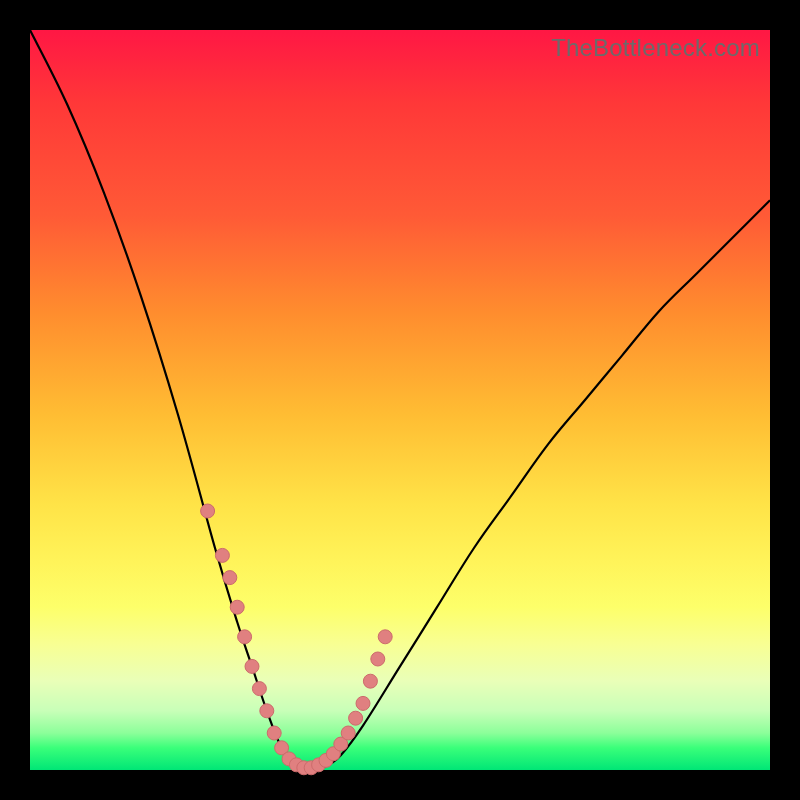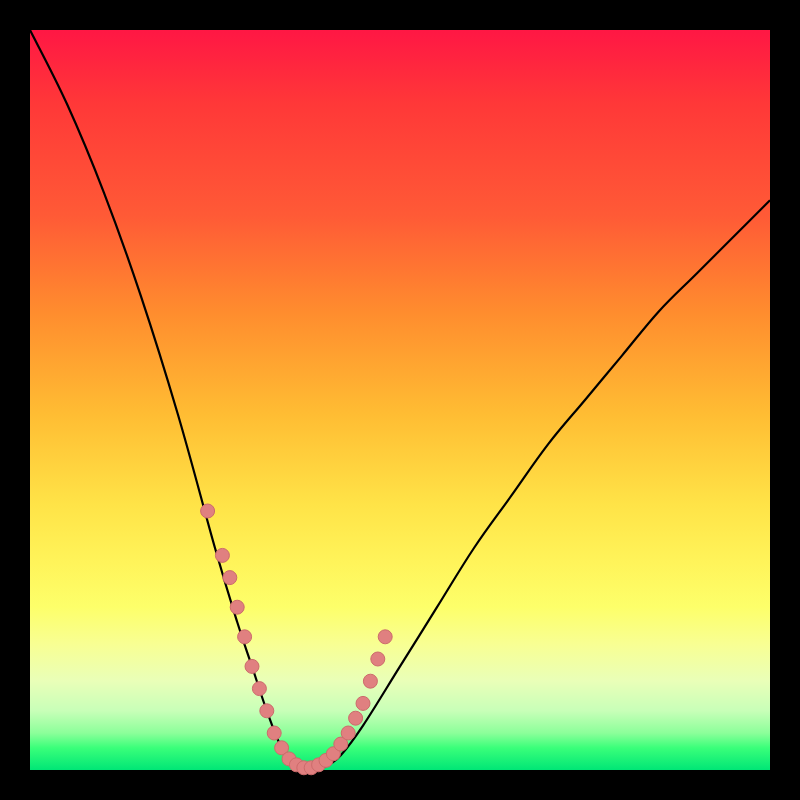--- a/index.html
+++ b/index.html
@@ -59,20 +59,21 @@
     height: 740px;
     overflow: visible;
   }
 </style>
 </head>
 <body>
 
 <div class="frame">
   <div class="plot-area">
 
+    <div class="watermark">TheBottleneck.com</div>
 
     <svg class="curve" viewBox="0 0 740 740" preserveAspectRatio="none">
       <path id="curve-path" fill="none" stroke="#000000" stroke-width="2.2" d="M 0.00 0.00 C 6.66 13.32, 23.68 44.70, 37.00 74.00 C 50.32 103.30, 60.68 128.17, 74.00 162.80 C 87.32 197.43, 97.68 226.44, 111.00 266.40 C 124.32 306.36, 134.68 339.51, 148.00 384.80 C 161.32 430.09, 174.34 480.70, 185.00 518.00 C 195.66 555.30, 200.54 570.69, 207.20 592.00 C 213.86 613.31, 216.67 620.42, 222.00 636.40 C 227.33 652.38, 231.47 666.15, 236.80 680.80 C 242.13 695.45, 246.27 708.48, 251.60 717.80 C 256.93 727.12, 261.07 728.60, 266.40 732.60 C 271.73 736.60, 275.87 739.33, 281.20 740.00 C 286.53 740.67, 290.67 738.96, 296.00 736.30 C 301.33 733.64, 304.14 732.53, 310.80 725.20 C 317.46 717.87, 322.34 711.58, 333.00 695.60 C 343.66 679.62, 356.68 657.71, 370.00 636.40 C 383.32 615.09, 393.68 598.51, 407.00 577.20 C 420.32 555.89, 430.68 537.98, 444.00 518.00 C 457.32 498.02, 467.68 484.85, 481.00 466.20 C 494.32 447.55, 504.68 431.72, 518.00 414.40 C 531.32 397.08, 541.68 385.98, 555.00 370.00 C 568.32 354.02, 578.68 341.58, 592.00 325.60 C 605.32 309.62, 615.68 295.85, 629.00 281.20 C 642.32 266.55, 652.68 257.52, 666.00 244.20 C 679.32 230.88, 689.68 220.52, 703.00 207.20 C 716.32 193.88, 733.34 176.86, 740.00 170.20"></path>
       <g id="markers">
           <circle cx="177.60" cy="481.00" r="7" fill="#e08080" stroke="#cc6b6b" stroke-width="1"></circle>
           <circle cx="192.40" cy="525.40" r="7" fill="#e08080" stroke="#cc6b6b" stroke-width="1"></circle>
           <circle cx="199.80" cy="547.60" r="7" fill="#e08080" stroke="#cc6b6b" stroke-width="1"></circle>
           <circle cx="207.20" cy="577.20" r="7" fill="#e08080" stroke="#cc6b6b" stroke-width="1"></circle>
           <circle cx="214.60" cy="606.80" r="7" fill="#e08080" stroke="#cc6b6b" stroke-width="1"></circle>
           <circle cx="222.00" cy="636.40" r="7" fill="#e08080" stroke="#cc6b6b" stroke-width="1"></circle>

